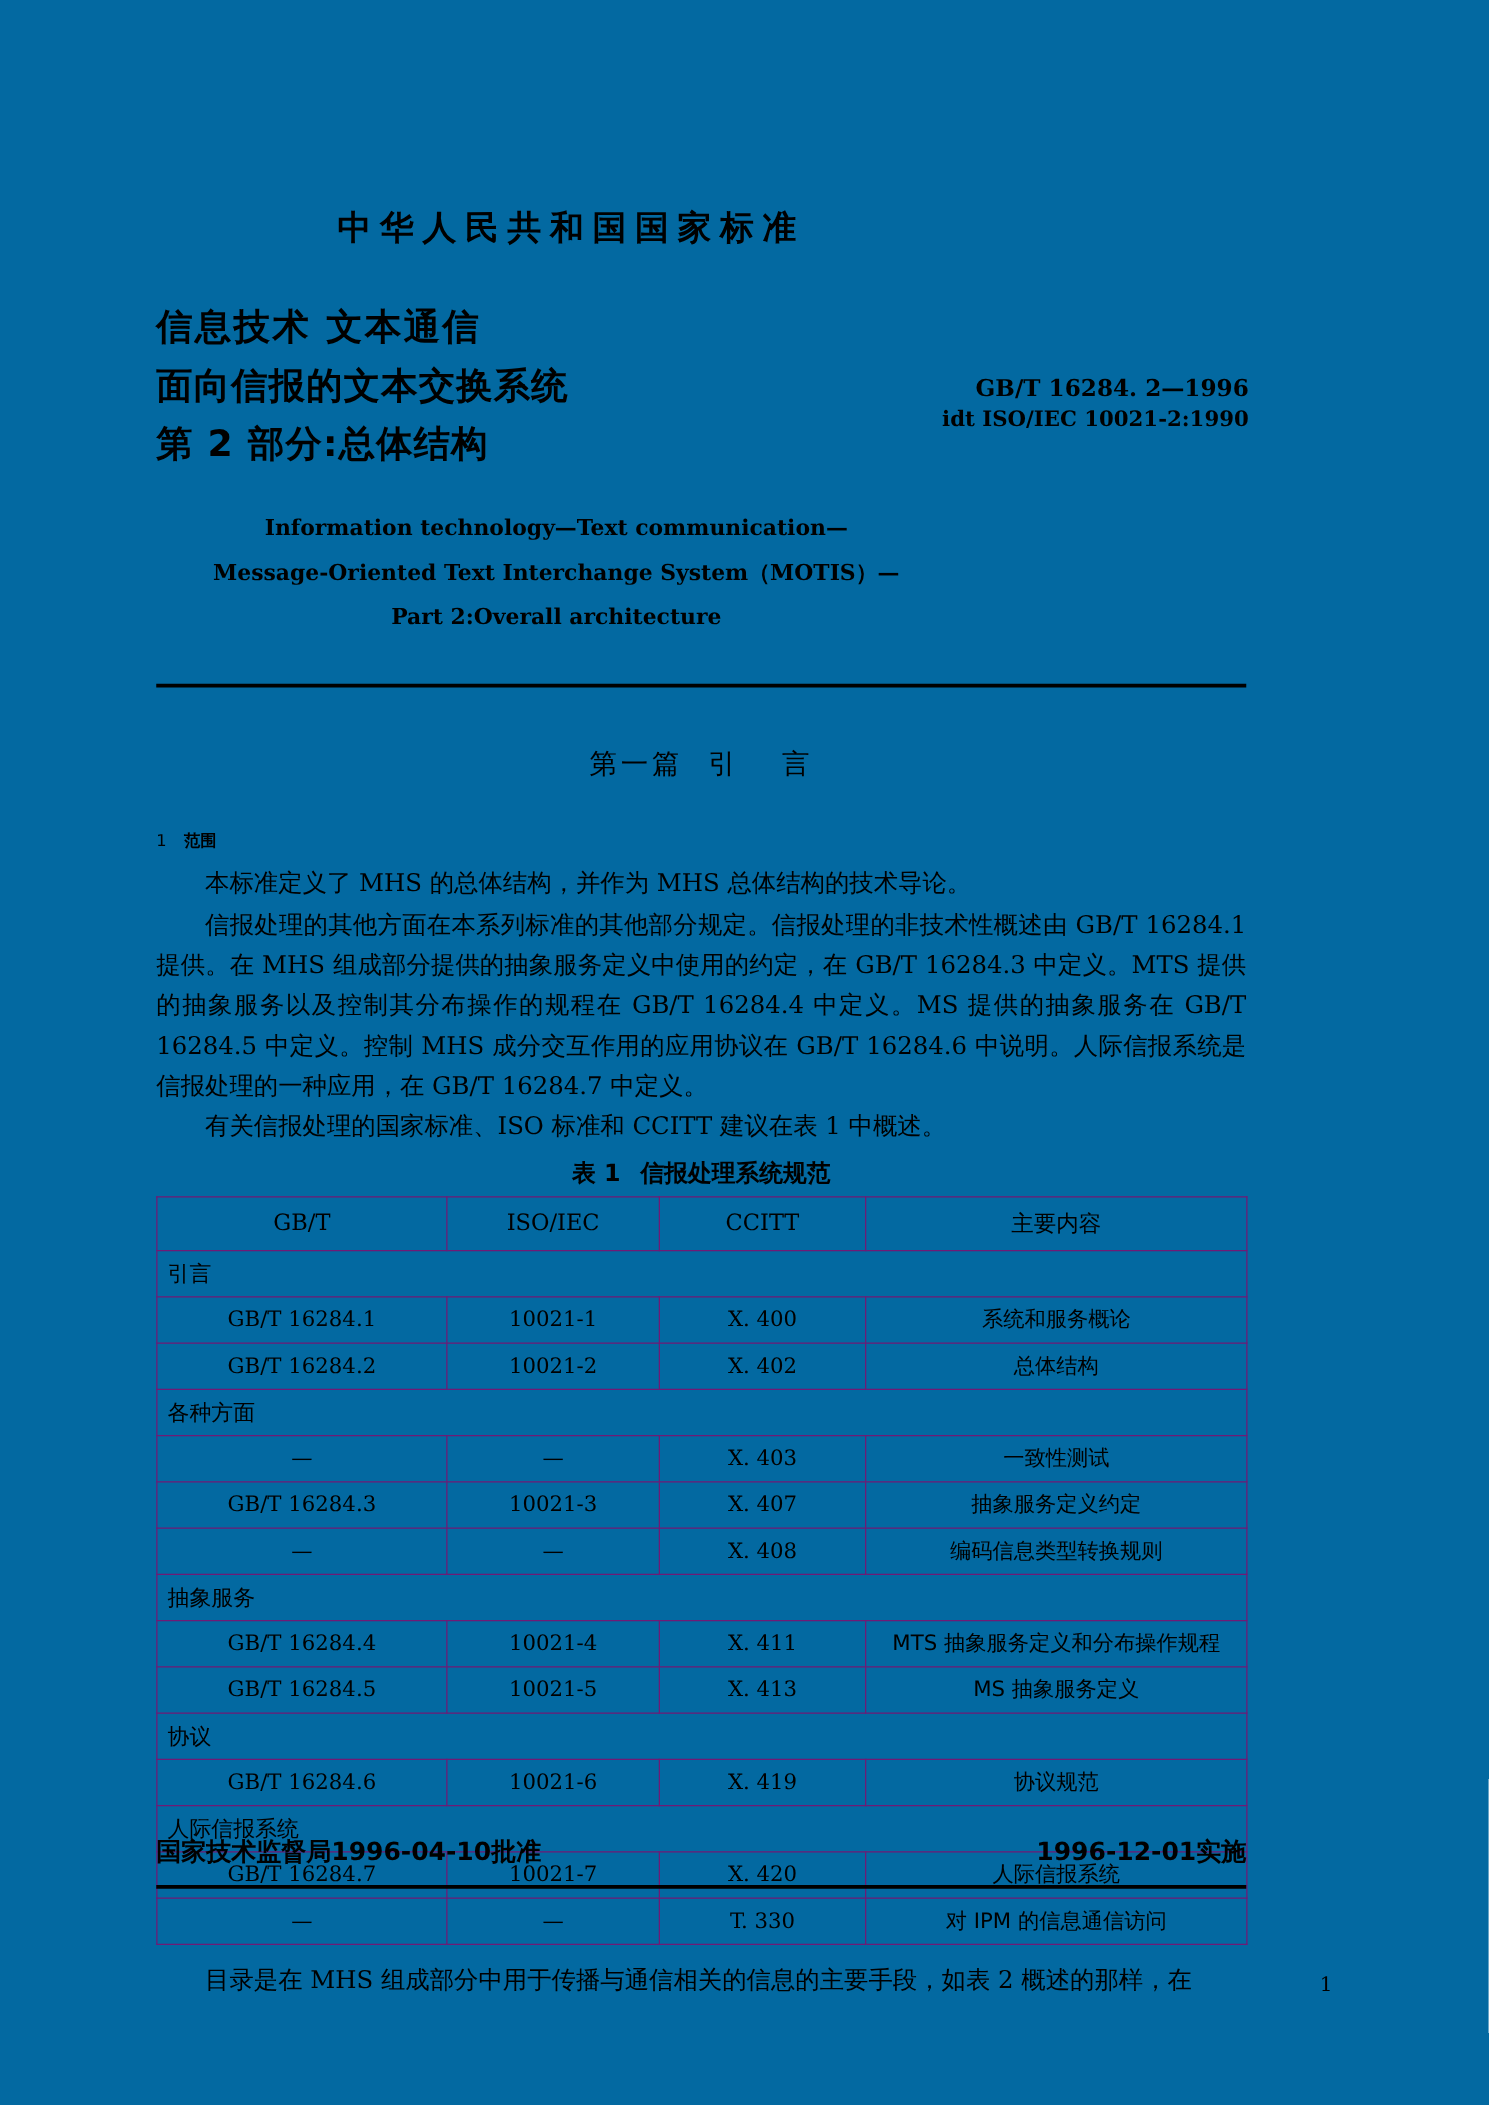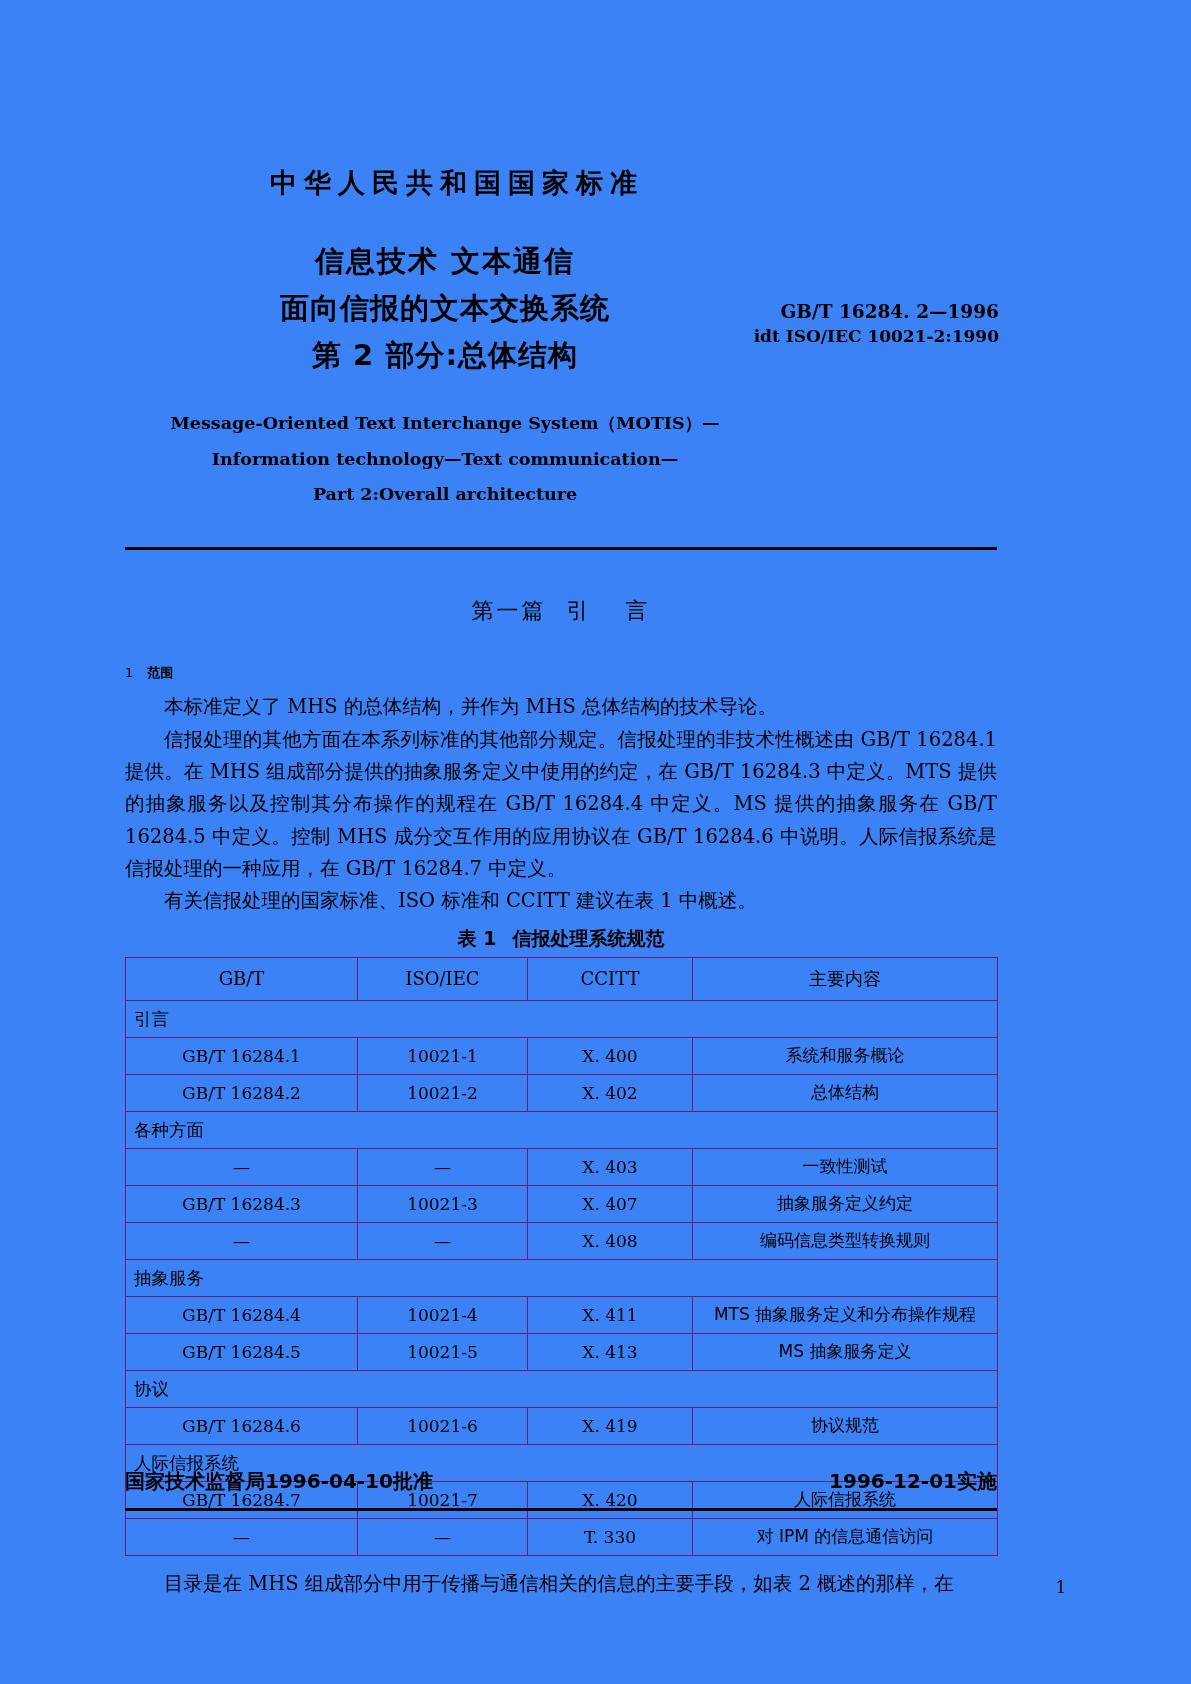--- a/index.html
+++ b/index.html
@@ -10,21 +10,21 @@
   }
   body {
     font-family: "DejaVu Serif", "Liberation Serif", serif;
     color: #000000;
   }
   .page {
     position: relative;
     width: 1191px;
     height: 1684px;
     margin: 0 auto;
-    background: #3b82f6;
+    background: #0369a1;
     overflow: hidden;
     box-sizing: border-box;
   }
   .content {
     position: absolute;
     left: 125px;
     top: 0;
     width: 872px;
   }
 
@@ -39,21 +39,20 @@
     letter-spacing: 7px;
     line-height: 1.1;
   }
   .title-row {
     position: relative;
     margin-top: 40px;
     min-height: 150px;
   }
   .cn-title {
     width: 640px;
-    text-align: center;
     font-family: "DejaVu Sans", "Liberation Sans", sans-serif;
     font-weight: bold;
     font-size: 29px;
     line-height: 1.62;
     letter-spacing: 1px;
   }
   .cn-title .t-line1 { letter-spacing: 2px; }
   .std-no {
     position: absolute;
     right: -2px;
@@ -212,22 +211,22 @@
         <div>面向信报的文本交换系统</div>
         <div>第 2 部分:总体结构</div>
       </div>
       <div class="std-no">
         <div class="l1">GB/T  16284. 2—1996</div>
         <div class="l2">idt ISO/IEC 10021-2:1990</div>
       </div>
     </div>
 
     <div class="en-title">
+      <div>Information technology—Text communication—</div>
       <div>Message-Oriented Text Interchange System（MOTIS）—</div>
-      <div>Information technology—Text communication—</div>
       <div>Part 2:Overall architecture</div>
     </div>
 
     <div class="rule-top"></div>
 
     <div class="part-head">
       <span>第一篇</span><span class="gap"></span><span>引</span><span class="gap2"></span><span>言</span>
     </div>
 
     <div class="clause-head">

